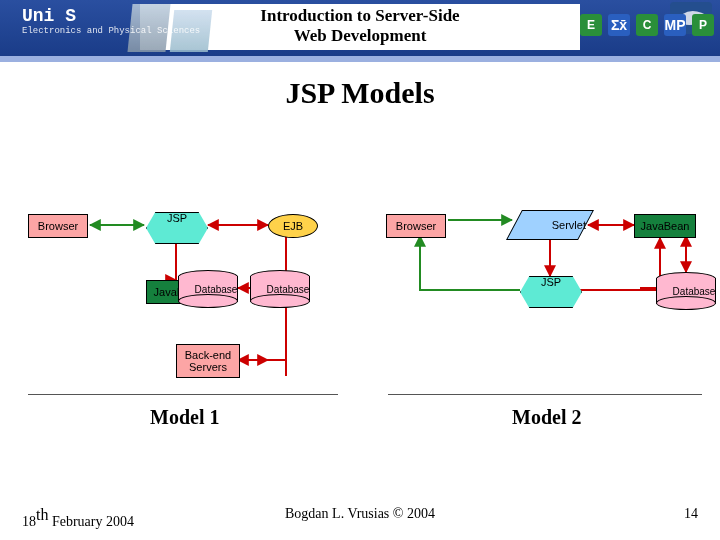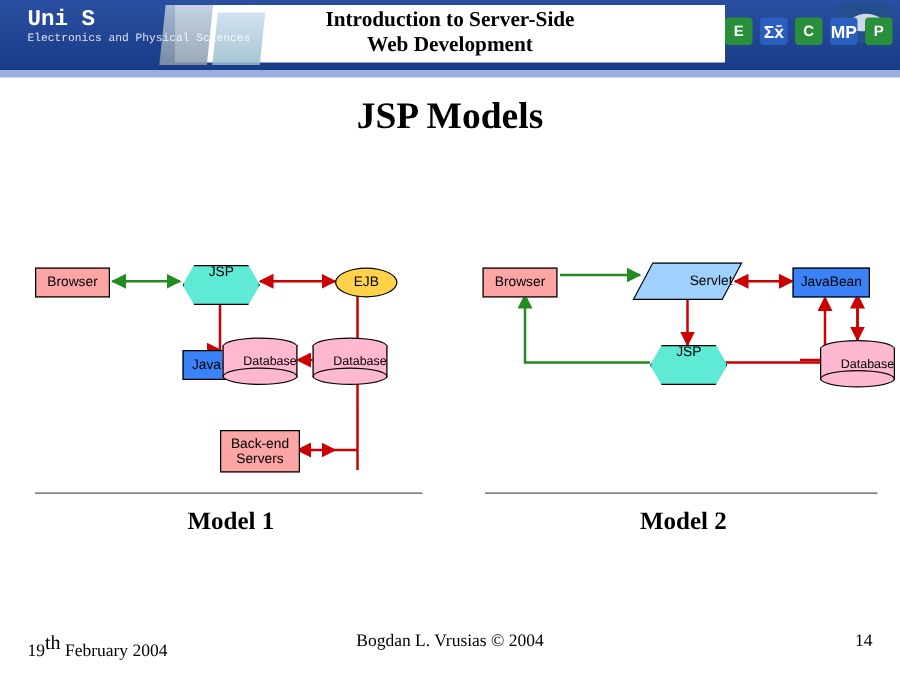--- a/index.html
+++ b/index.html
@@ -25,21 +25,21 @@
   .diagrams{position:absolute;left:0;right:0;top:180px;height:230px}
   .dia{position:absolute;top:0;bottom:0}
   .dia.m1{left:20px;width:330px}
   .dia.m2{left:380px;width:330px}
   .hr{position:absolute;height:1px;background:#555}
   .caption{position:absolute;font-weight:700;font-size:20px}
   
   .node{position:absolute;font:400 11px Arial,sans-serif;display:flex;align-items:center;justify-content:center;text-align:center;line-height:12px}
   .rect{border:1.5px solid #000}
   .blue-box{background:#fca5a5}
-  .pink-box{background:#3b82f6}
+  .pink-box{background:#15803d}
   .hex{width:62px;height:32px;background:#5eead4;border:none;position:absolute;clip-path:polygon(15% 0,85% 0,100% 50%,85% 100%,15% 100%,0 50%);display:flex;align-items:flex-start;justify-content:center;font:400 11px Arial,sans-serif}
   .hex::after{content:"";position:absolute;inset:0;border:1.5px solid #000;clip-path:inherit;box-sizing:border-box}
   .rhombus{width:72px;height:30px;position:absolute;display:flex;align-items:center;justify-content:flex-end;font:400 11px Arial,sans-serif}
   .rhombus::before{content:"";position:absolute;inset:0;background:#9fd1ff;border:1.5px solid #000;transform:skewX(-28deg)}
   .rhombus span{position:relative;z-index:1}
   .ellipse{border:1.5px solid #000;border-radius:50%}
   .yellow-ellipse{background:#ffd24a}
   .cyl{width:60px;height:38px;position:absolute}
   .cyl .body{position:absolute;left:0;right:0;top:6px;bottom:6px;background:#ffb8d0;border:1.5px solid #000;border-top:none;border-bottom:none}
   .cyl .top{position:absolute;left:0;right:0;top:0;height:12px;background:#ffb8d0;border:1.5px solid #000;border-radius:50%}
@@ -193,19 +193,19 @@
         <div class="lbl">Database</div>
       </div>
     </div>
 
     <div class="caption" style="left:150px;top:226px">Model 1</div>
     <div class="caption" style="left:512px;top:226px">Model 2</div>
   </div>
 
   <div class="footer">
     <div class="l">
-      <span>19</span><sup>th</sup><span> February 2004</span>
+      <span>18</span><sup>th</sup><span> February 2004</span>
     </div>
     <div class="c">Bogdan L. Vrusias © 2004</div>
     <div class="r">14</div>
   </div>
 
 </div>
 
 </body></html>

